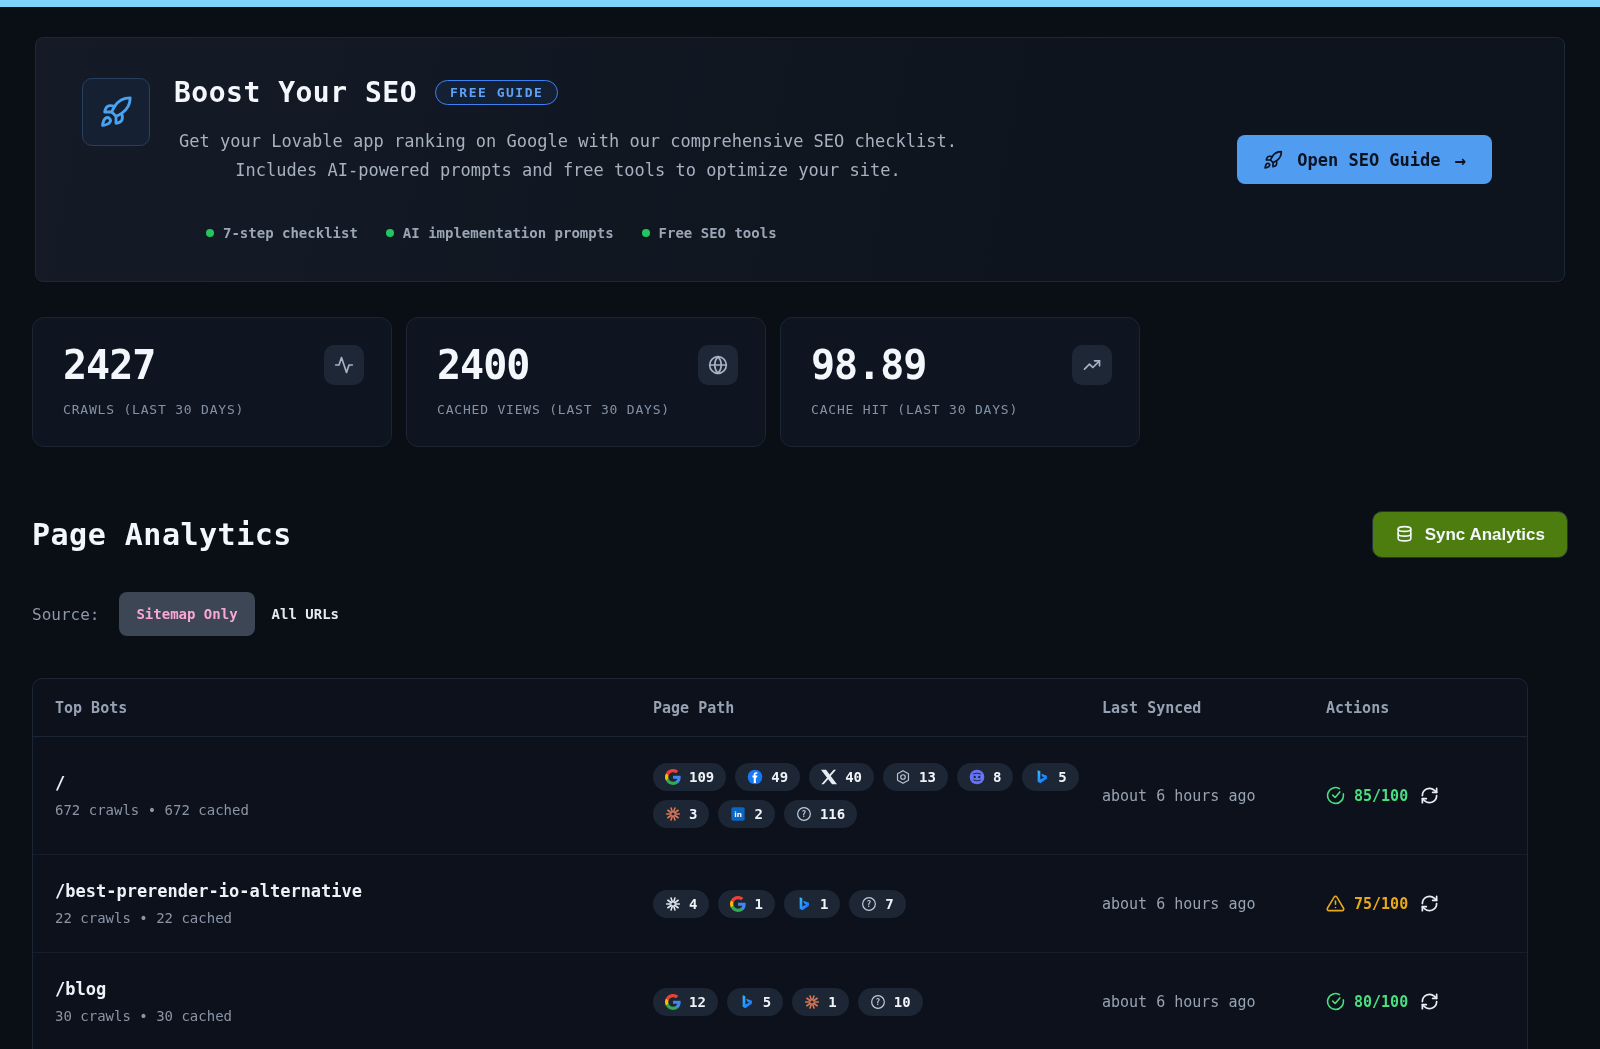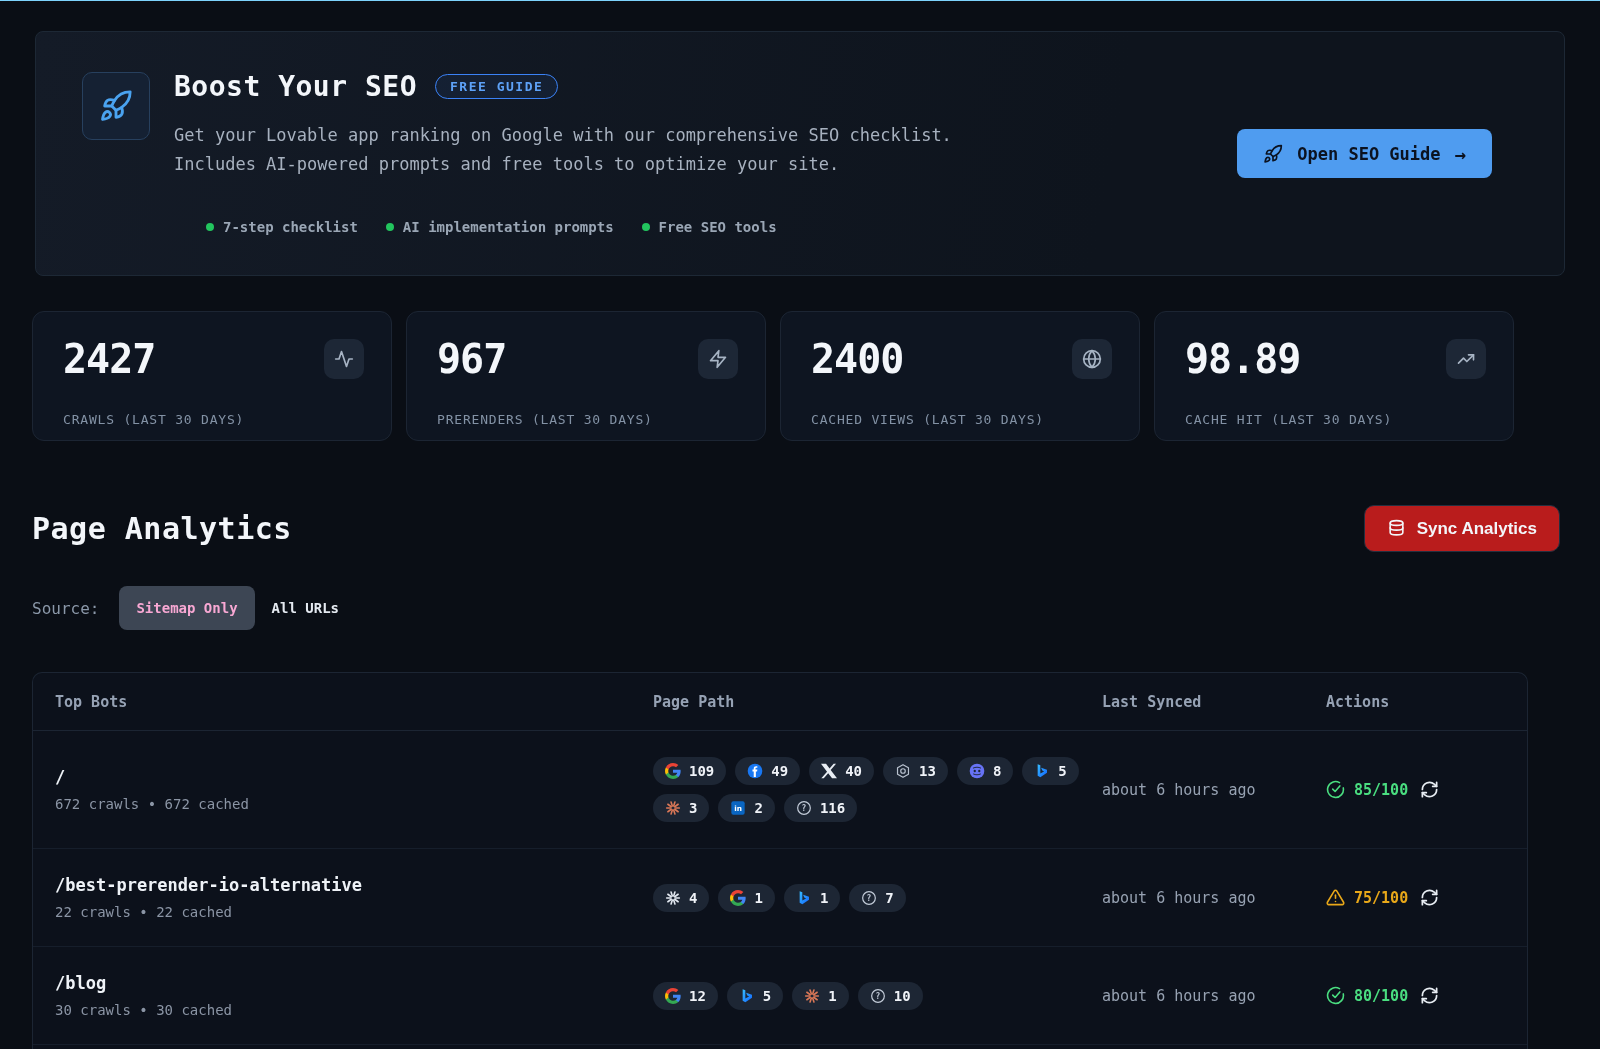--- a/index.html
+++ b/index.html
@@ -2,71 +2,71 @@
 <html><head>
 <meta charset="utf-8">
 <style>
   * { margin:0; padding:0; box-sizing:border-box; }
   html,body { background:#0a0e15; }
   body {
     width:1600px; height:1049px; overflow:hidden; position:relative;
     font-family:"DejaVu Sans Mono","Liberation Mono",monospace;
     color:#e8edf3;
   }
-  .page { width:1600px; height:905px; border-top:1px solid #7dd3fc; padding:30px 40px 0 32px; }
+  .page { width:1600px; height:905px; border-top:7px solid #7dd3fc; padding:30px 32px 0 32px; }
 
   
   .banner {
     margin-left:3px; width:1530px; height:245px;
     background:linear-gradient(100deg,#141b27 0%,#0e141d 70%);
     border:1px solid #1d2835; border-radius:8px;
     padding:38px 42px 0 46px; display:flex; position:relative;
   }
   .rocket-box {
     width:68px; height:68px; border-radius:10px; flex:0 0 68px;
     border:1px solid #27405e; background:#152133;
     display:flex; align-items:center; justify-content:center; margin-top:2px;
   }
   .banner-main { margin-left:24px; }
   .banner-title-row { display:flex; align-items:center; gap:18px; }
   .banner-title { font-size:28px; font-weight:bold; color:#f3f6fa; letter-spacing:.5px; }
   .free-badge {
     border:1.5px solid #3b82f6; color:#5ea2f7; background:rgba(59,130,246,.08);
     border-radius:15px; padding:4px 14px; font-size:13px; font-weight:bold; letter-spacing:1.5px;
   }
-  .banner-desc { margin-top:18px; max-width:788px; font-size:17px; line-height:29px; color:#a7b1bf; }
+  .banner-desc { margin-top:18px; max-width:788px; font-size:17px; line-height:29px; color:#a7b1bf;text-align:center; }
   .banner-feats { position:absolute; left:170px; bottom:40px; display:flex; gap:28px; }
   .feat { display:flex; align-items:center; gap:9px; font-size:14px; color:#9aa6b5;font-weight:bold; }
   .feat-dot { width:8px; height:8px; border-radius:50%; background:#22c55e; }
   .cta-btn {
     position:absolute; right:72px; top:97px; height:49px; padding:0 26px;
     background:#4f9cf0; border:none; border-radius:8px; cursor:pointer;
     display:flex; align-items:center; gap:14px;
     font-family:inherit; font-size:17px; font-weight:bold; color:#0b1220;
   }
   .cta-arrow { font-size:19px; font-weight:bold; }
 
   
   .stats-row { display:flex; gap:14px; margin-top:35px; }
   .stat-card {
     width:360px; height:130px; background:#0e1521; border:1px solid #1c2533;
     border-radius:12px; padding:24px 24px 0 30px; position:relative;
   }
   .stat-value { font-size:40px; font-weight:bold; color:#f3f6fa; letter-spacing:-1px; }
-  .stat-label { margin-top:30px; font-size:13px; letter-spacing:.8px; color:#8392a5; }
+  .stat-label { margin-top:14px; font-size:13px; letter-spacing:.8px; color:#8392a5; }
   .stat-chip {
     position:absolute; top:27px; right:27px; width:40px; height:40px; border-radius:10px;
     background:#1d2736; display:flex; align-items:center; justify-content:center;
   }
 
   
   .pa-header { display:flex; align-items:center; justify-content:space-between; margin-top:64px; }
   .pa-title { font-size:30px; font-weight:bold; color:#f3f6fa; letter-spacing:.5px; }
   .sync-btn {
-    height:47px; padding:0 22px; background:#b91c1c; border:1px solid #252f3f; border-radius:10px;
+    height:47px; padding:0 22px; background:#4d7c0f; border:1px solid #252f3f; border-radius:10px;
     display:flex; align-items:center; gap:11px; cursor:pointer;
     font-family:"Liberation Sans","DejaVu Sans",sans-serif;
     font-size:17px; font-weight:600; color:#f3f6fa;
   }
 
   
   .source-row { display:flex; align-items:center; margin-top:34px; }
   .source-label { font-size:16px; color:#8b98a9; }
   .src-btn {
     font-family:inherit; font-size:14px; font-weight:bold; cursor:pointer;
@@ -156,29 +156,20 @@
     <div class="stat-card">
       <div class="stat-value">2427</div>
       <div class="stat-label">CRAWLS (LAST 30 DAYS)</div>
       <div class="stat-chip">
         <svg width="20" height="20" viewBox="0 0 24 24" fill="none" stroke="#a7b4c4" stroke-width="2" stroke-linecap="round" stroke-linejoin="round">
             <path d="M22 12h-4l-3 9L9 3l-3 9H2"></path>
           </svg>
       </div>
     </div>
     <div class="stat-card">
-      <div class="stat-value">967</div>
-      <div class="stat-label">PRERENDERS (LAST 30 DAYS)</div>
-      <div class="stat-chip">
-        <svg width="20" height="20" viewBox="0 0 24 24" fill="none" stroke="#a7b4c4" stroke-width="2" stroke-linecap="round" stroke-linejoin="round">
-            <polygon points="13 2 3 14 12 14 11 22 21 10 12 10 13 2"></polygon>
-          </svg>
-      </div>
-    </div>
-    <div class="stat-card">
       <div class="stat-value">2400</div>
       <div class="stat-label">CACHED VIEWS (LAST 30 DAYS)</div>
       <div class="stat-chip">
         <svg width="20" height="20" viewBox="0 0 24 24" fill="none" stroke="#a7b4c4" stroke-width="2" stroke-linecap="round" stroke-linejoin="round">
             <circle cx="12" cy="12" r="10"></circle>
             <path d="M2 12h20"></path>
             <path d="M12 2a15.3 15.3 0 0 1 4 10 15.3 15.3 0 0 1-4 10 15.3 15.3 0 0 1-4-10 15.3 15.3 0 0 1 4-10z"></path>
           </svg>
       </div>
     </div>

